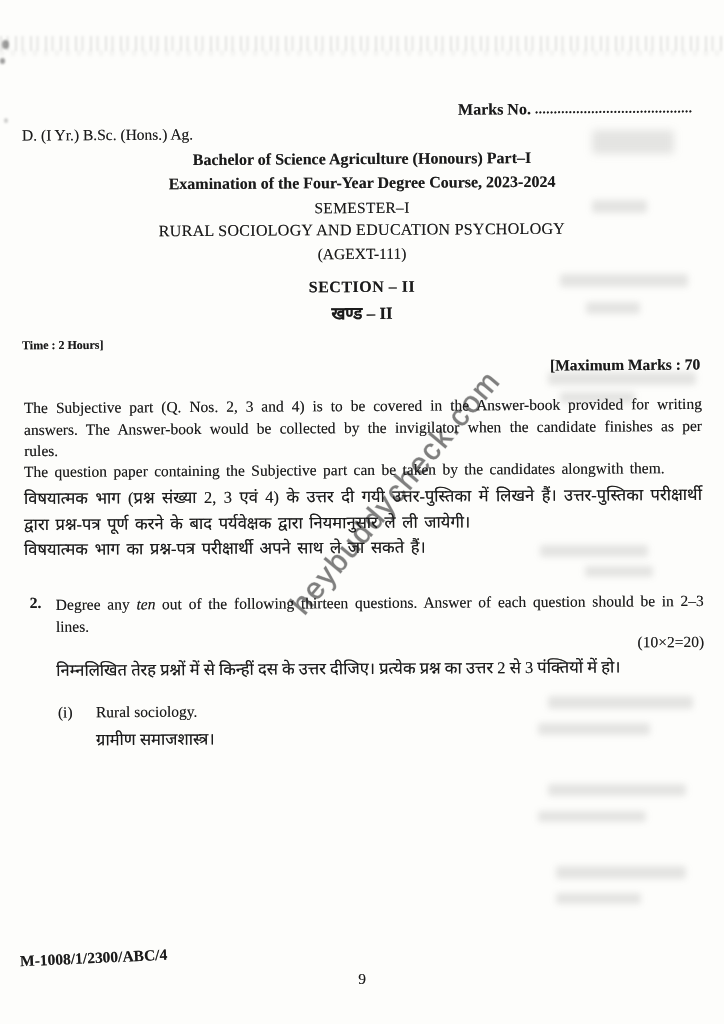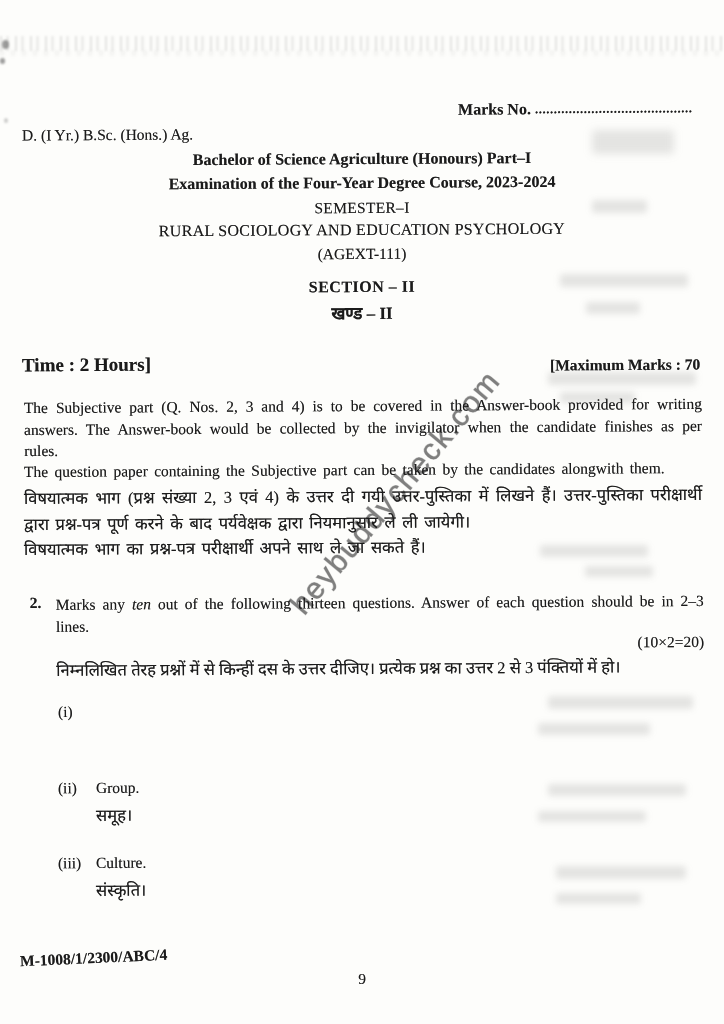--- a/index.html
+++ b/index.html
@@ -46,21 +46,21 @@
   .roll-dots { font-weight:bold; letter-spacing:.5px; font-size:13px; vertical-align:1px; }
   .course-line { top:126px; left:22px; font-size:15.5px; }
   .title1 { top:150px; font-size:16px; }
   .title2 { top:174px; font-size:16px; }
   .semester { top:199px; font-size:15.5px; letter-spacing:.3px; }
   .subject { top:221px; font-size:16px; letter-spacing:.3px; }
   .paper-code { top:245px; font-size:15.5px; }
   .section-en { top:278px; font-size:16px; letter-spacing:.5px; }
   .section-hi { top:301px; font-size:17px; }
 
-  .time-label { top:354px; left:22px; font-size:19px; }
+  .time-label { top:338px; left:22px; font-size:12px; }
   .marks-label { top:356px; right:24px; font-size:15.5px; }
 
   .para { left:24px; width:678px; text-align:justify; font-size:15.5px; line-height:21.5px; word-spacing:2.5px; }
   .para1 { top:395px; }
   .para2 { top:459px; }
   .hindi { font-size:16.5px; }
   .hindi-para1 { top:484px; line-height:25.5px; }
   .hindi-para2 { top:537px; }
 
   
@@ -128,42 +128,32 @@
   <div class="abs marks-label bold tilt">[Maximum Marks : 70</div>
 
   <div class="abs para para1 tilt">The Subjective part (Q. Nos. 2, 3 and 4) is to be covered in the Answer-book provided for writing answers. The Answer-book would be collected by the invigilator when the candidate finishes as per rules.</div>
   <div class="abs para para2 tilt">The question paper containing the Subjective part can be taken by the candidates alongwith them.</div>
   <div class="abs para hindi hindi-para1 tilt">विषयात्मक भाग (प्रश्न संख्या 2, 3 एवं 4) के उत्तर दी गयी उत्तर-पुस्तिका में लिखने हैं। उत्तर-पुस्तिका परीक्षार्थी द्वारा प्रश्न-पत्र पूर्ण करने के बाद पर्यवेक्षक द्वारा नियमानुसार ले ली जायेगी।</div>
   <div class="abs para hindi hindi-para2 tilt">विषयात्मक भाग का प्रश्न-पत्र परीक्षार्थी अपने साथ ले जा सकते हैं।</div>
 
   <div class="abs q2 tilt">
     <div class="q2-num">2.</div>
     <div class="q2-body">
-      <div class="q2-en"><span>Marks any </span><i>ten</i><span> out of the following thirteen questions. Answer of each question should be in 2–3 lines.</span></div>
+      <div class="q2-en"><span>Degree any </span><i>ten</i><span> out of the following thirteen questions. Answer of each question should be in 2–3 lines.</span></div>
       <div class="q2-marks">(10×2=20)</div>
       <div class="q2-hi">निम्नलिखित तेरह प्रश्नों में से किन्हीं दस के उत्तर दीजिए। प्रत्येक प्रश्न का उत्तर 2 से 3 पंक्तियों में हो।</div>
     </div>
   </div>
 
   <div class="abs subq subq1 tilt">
     <div class="subq-label">(i)</div>
-  </div>
-
-  <div class="abs subq subq2 tilt">
-    <div class="subq-label">(ii)</div>
     <div>
-      <div class="subq-en">Group.</div>
-      <div class="subq-hi">समूह।</div>
+      <div class="subq-en">Rural sociology.</div>
+      <div class="subq-hi">ग्रामीण समाजशास्त्र।</div>
     </div>
   </div>
 
-  <div class="abs subq subq3 tilt">
-    <div class="subq-label">(iii)</div>
-    <div>
-      <div class="subq-en">Culture.</div>
-      <div class="subq-hi">संस्कृति।</div>
-    </div>
-  </div>
+
 
   <div class="abs footer-code bold">M-1008/1/2300/ABC/4</div>
   <div class="abs page-num">9</div>
 
 </div>
 
 </body></html>

